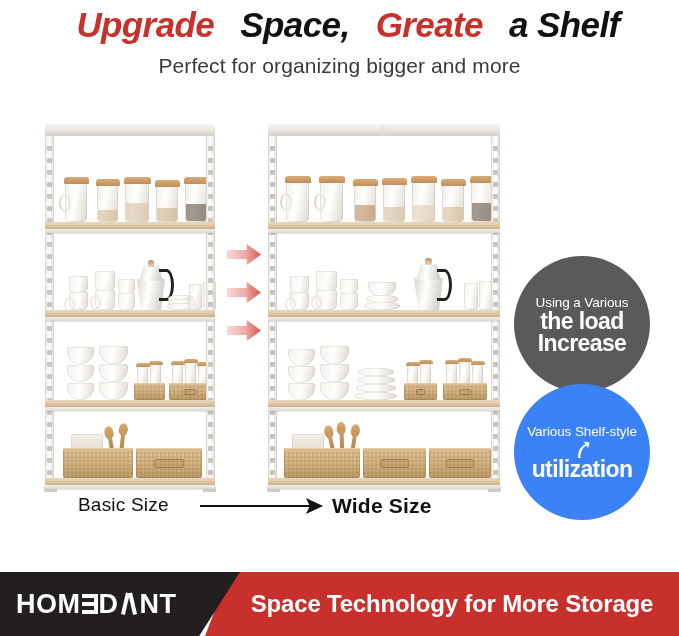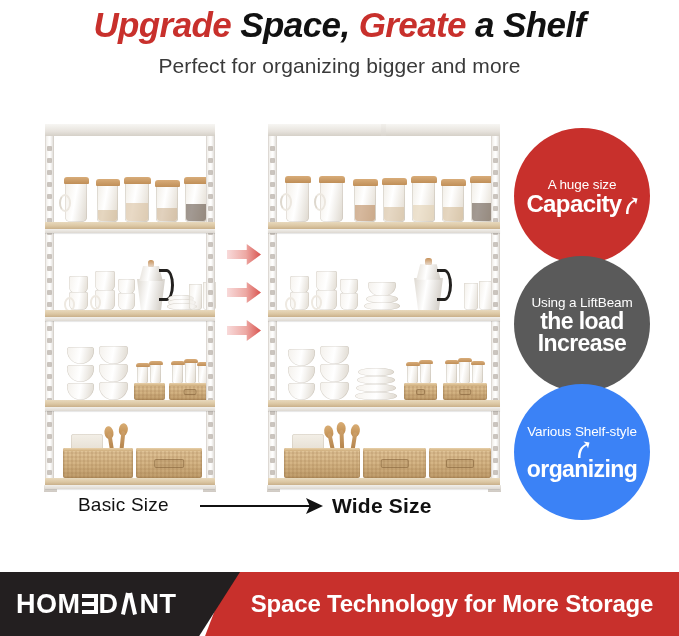--- a/index.html
+++ b/index.html
@@ -14,21 +14,21 @@
   
   .headline{
     position:absolute;left:0;top:4px;width:679px;
     text-align:center;
     font-size:35px;line-height:42px;
     font-weight:bold;font-style:italic;
     letter-spacing:-0.6px;
     white-space:nowrap;
     font-stretch:condensed;
   }
-  .headline span{display:inline;}
+  .headline span{display:inline;margin-left:17px;}
   .w-red{color:#c8302c;}
   .w-blk{color:#111111;}
 
   .subtitle{
     position:absolute;left:0;top:52px;width:679px;
     text-align:center;
     font-size:21px;line-height:28px;
     color:#3a3a3a;font-weight:300;
     letter-spacing:0.1px;
   }
@@ -670,48 +670,37 @@
     </div>
   </div>
 
   <div class="sizerow">
     <div class="lbl-basic">Basic Size</div>
     <div class="arrow-line"></div>
     <div class="arrow-head"></div>
     <div class="lbl-wide">Wide Size</div>
   </div>
 
-  <div class="badge" style="left:514px;top:128px;background:#c8302c;">
-    <div class="small">A huge size</div>
-    <div class="big">
-      <span>Capacity</span>
-      <span class="uparrow">
-        <svg viewBox="0 0 15 19" width="15" height="19">
-          <path d="M3 18 C3 10, 6 6, 11 4 L8.5 1.5 L14.5 2.5 L13 8.5 L11.8 5.6 C7.5 7.6 5.5 11.5 5.5 18 Z" fill="#ffffff"></path>
-        </svg>
-      </span>
-    </div>
-  </div>
 
   <div class="badge" style="left:514px;top:256px;background:#5a5a5a;">
-    <div class="small">Using a LiftBeam</div>
+    <div class="small">Using a Various</div>
     <div class="big two">the load</div>
     <div class="big two">Increase</div>
   </div>
 
   <div class="badge" style="left:514px;top:384px;background:#3b82f6;">
     <div class="small">Various Shelf-style</div>
     <div class="big two">
       <span class="uparrow">
         <svg viewBox="0 0 15 19" width="15" height="19">
           <path d="M3 18 C3 10, 6 6, 11 4 L8.5 1.5 L14.5 2.5 L13 8.5 L11.8 5.6 C7.5 7.6 5.5 11.5 5.5 18 Z" fill="#ffffff"></path>
         </svg>
       </span>
     </div>
-    <div class="big two">organizing</div>
+    <div class="big two">utilization</div>
   </div>
 
   <div class="footer">
     <div class="red"></div>
     <div class="black"></div>
     <div class="logo">
       <span>HOM</span>
       <span class="gE">
           <b></b>
           <i></i>

